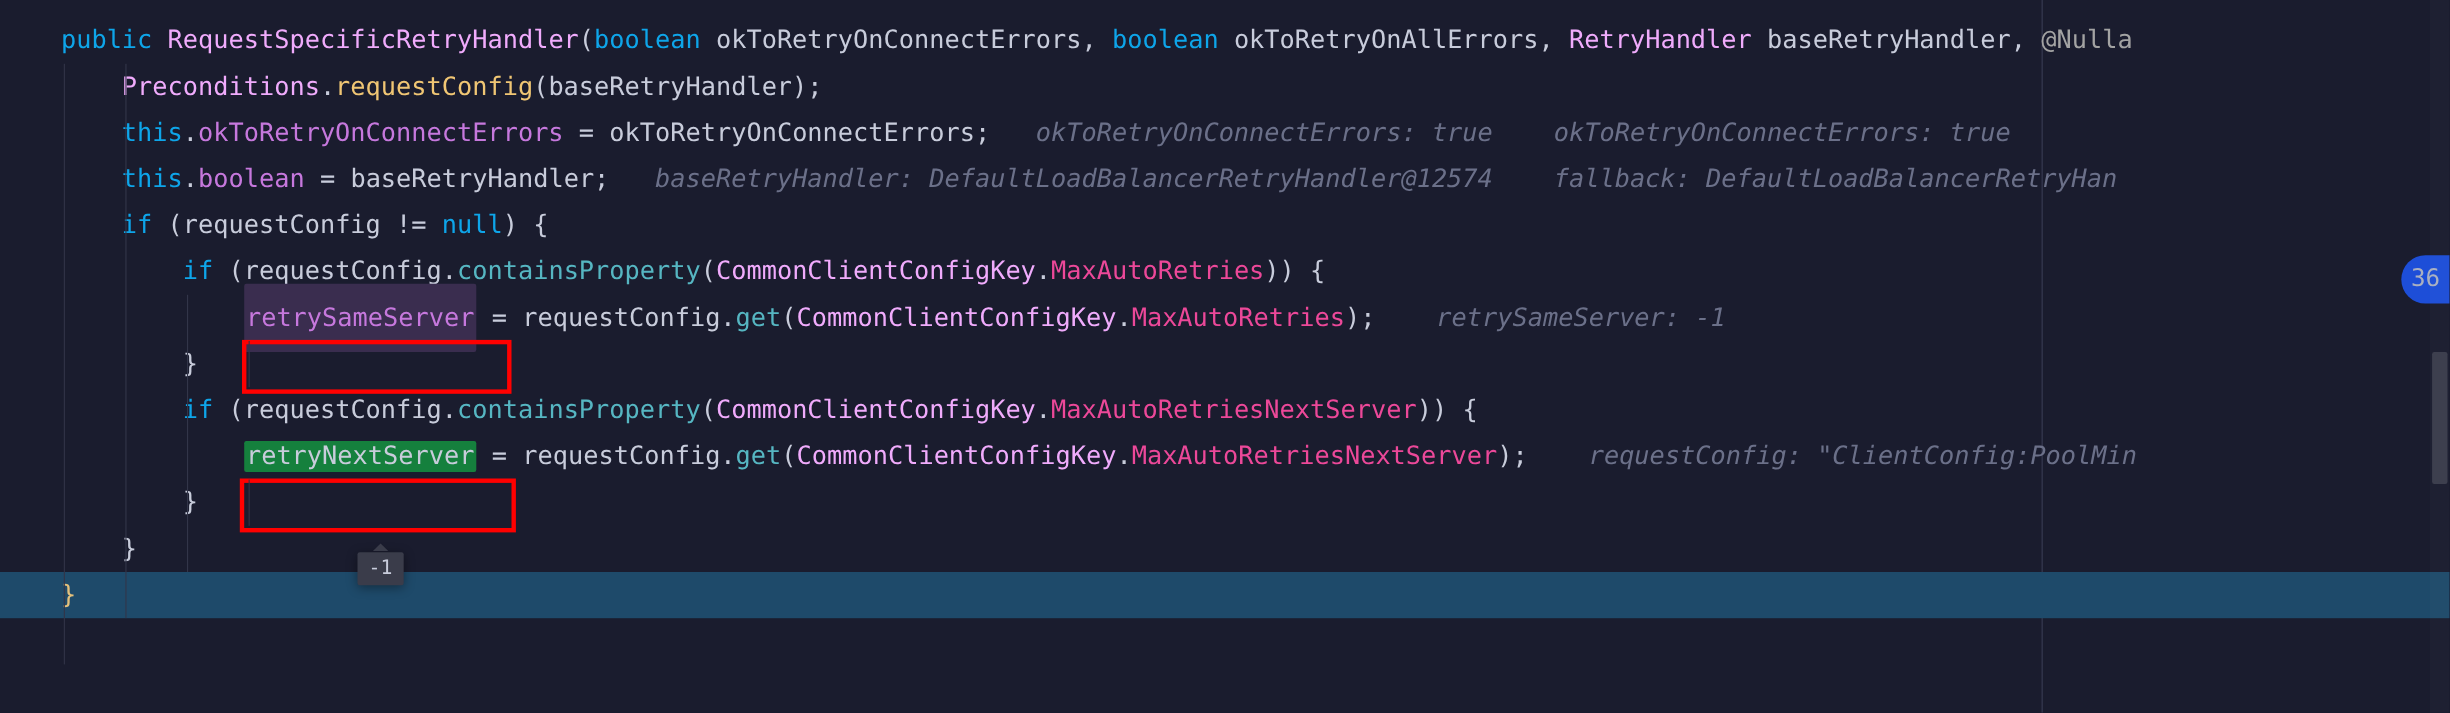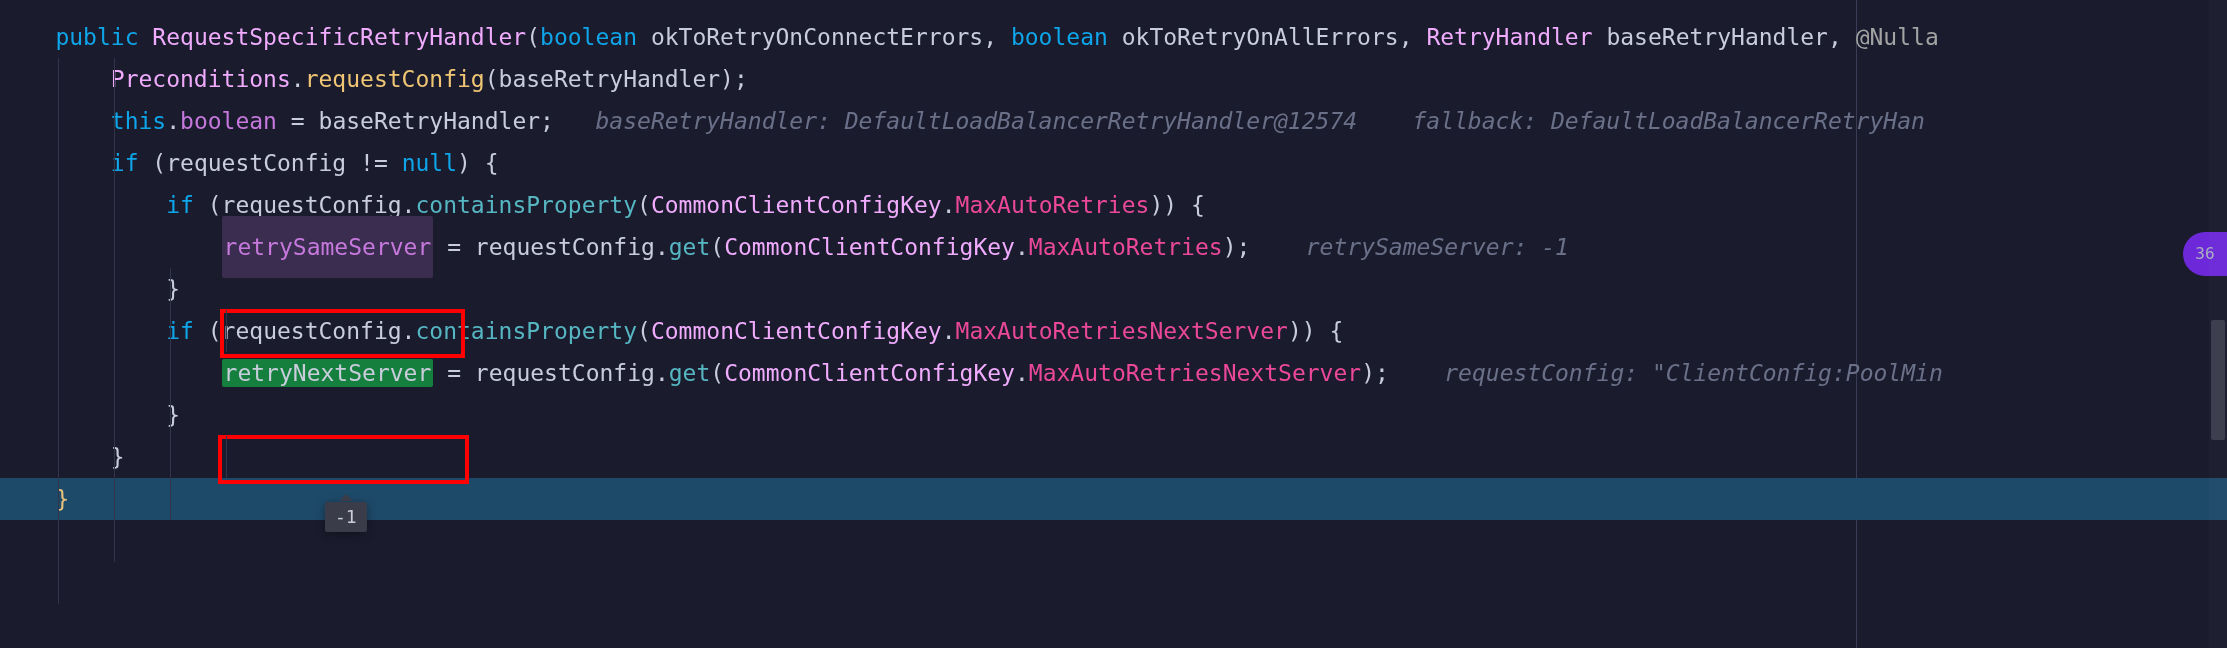--- a/index.html
+++ b/index.html
@@ -103,27 +103,27 @@
     top: 320px;
     background: rgba(255,255,255,0.14);
     border-radius: 2px;
   }
   .side-badge {
     position: absolute;
     right: 0;
     top: 232px;
     width: 44px;
     height: 44px;
-    background: #6d28d9;
+    background: #1d4ed8;
     border-radius: 22px 0 0 22px;
     display: flex;
     align-items: center;
     justify-content: center;
     color: #aab0c0;
-    font-size: 16px;
+    font-size: 22px;
     font-family: inherit;
   }
 
   .indent-guide {
     position: absolute;
     top: 0;
     bottom: 0;
     width: 1px;
     background: #323549;
   }
@@ -132,20 +132,21 @@
 <body>
 
 <div class="editor">
 
   <div class="ruler"></div>
 
   <div class="line">    <span class="kw">public</span> <span class="class">RequestSpecificRetryHandler</span><span class="punct">(</span><span class="kw">boolean</span> <span class="param">okToRetryOnConnectErrors</span><span class="punct">, </span><span class="kw">boolean</span> <span class="param">okToRetryOnAllErrors</span><span class="punct">, </span><span class="class">RetryHandler</span> <span class="param">baseRetryHandler</span><span class="punct">, </span><span class="anno">@Nulla</span></div>
 
   <div class="line">        <span class="class">Preconditions</span><span class="punct">.</span><span class="pale">requestConfig</span><span class="punct">(</span><span class="ident">baseRetryHandler</span><span class="punct">);</span></div>
 
+  <div class="line">        <span class="kw">this</span><span class="punct">.</span><span class="field">okToRetryOnConnectErrors</span> <span class="punct">=</span> <span class="ident">okToRetryOnConnectErrors</span><span class="punct">;   </span><span class="hint">okToRetryOnConnectErrors: true    okToRetryOnConnectErrors: true</span></div>
 
 
   <div class="line">        <span class="kw">this</span><span class="punct">.</span><span class="field">boolean</span> <span class="punct">=</span> <span class="ident">baseRetryHandler</span><span class="punct">;   </span><span class="hint">baseRetryHandler: DefaultLoadBalancerRetryHandler@12574    fallback: DefaultLoadBalancerRetryHan</span></div>
 
   <div class="line">        <span class="kw">if</span> <span class="punct">(</span><span class="ident">requestConfig</span> <span class="punct">!=</span> <span class="kw">null</span><span class="punct">) {</span></div>
 
   <div class="line">            <span class="kw">if</span> <span class="punct">(</span><span class="ident">requestConfig</span><span class="punct">.</span><span class="method">containsProperty</span><span class="punct">(</span><span class="class">CommonClientConfigKey</span><span class="punct">.</span><span class="staticf">MaxAutoRetries</span><span class="punct">)) {</span></div>
 
   <div class="line">                <span class="pink-sel"><span class="field">retrySameServer</span></span> <span class="punct">=</span> <span class="ident">requestConfig</span><span class="punct">.</span><span class="method">get</span><span class="punct">(</span><span class="class">CommonClientConfigKey</span><span class="punct">.</span><span class="staticf">MaxAutoRetries</span><span class="punct">);   </span><span class="hint"> retrySameServer: -1</span></div>
 

